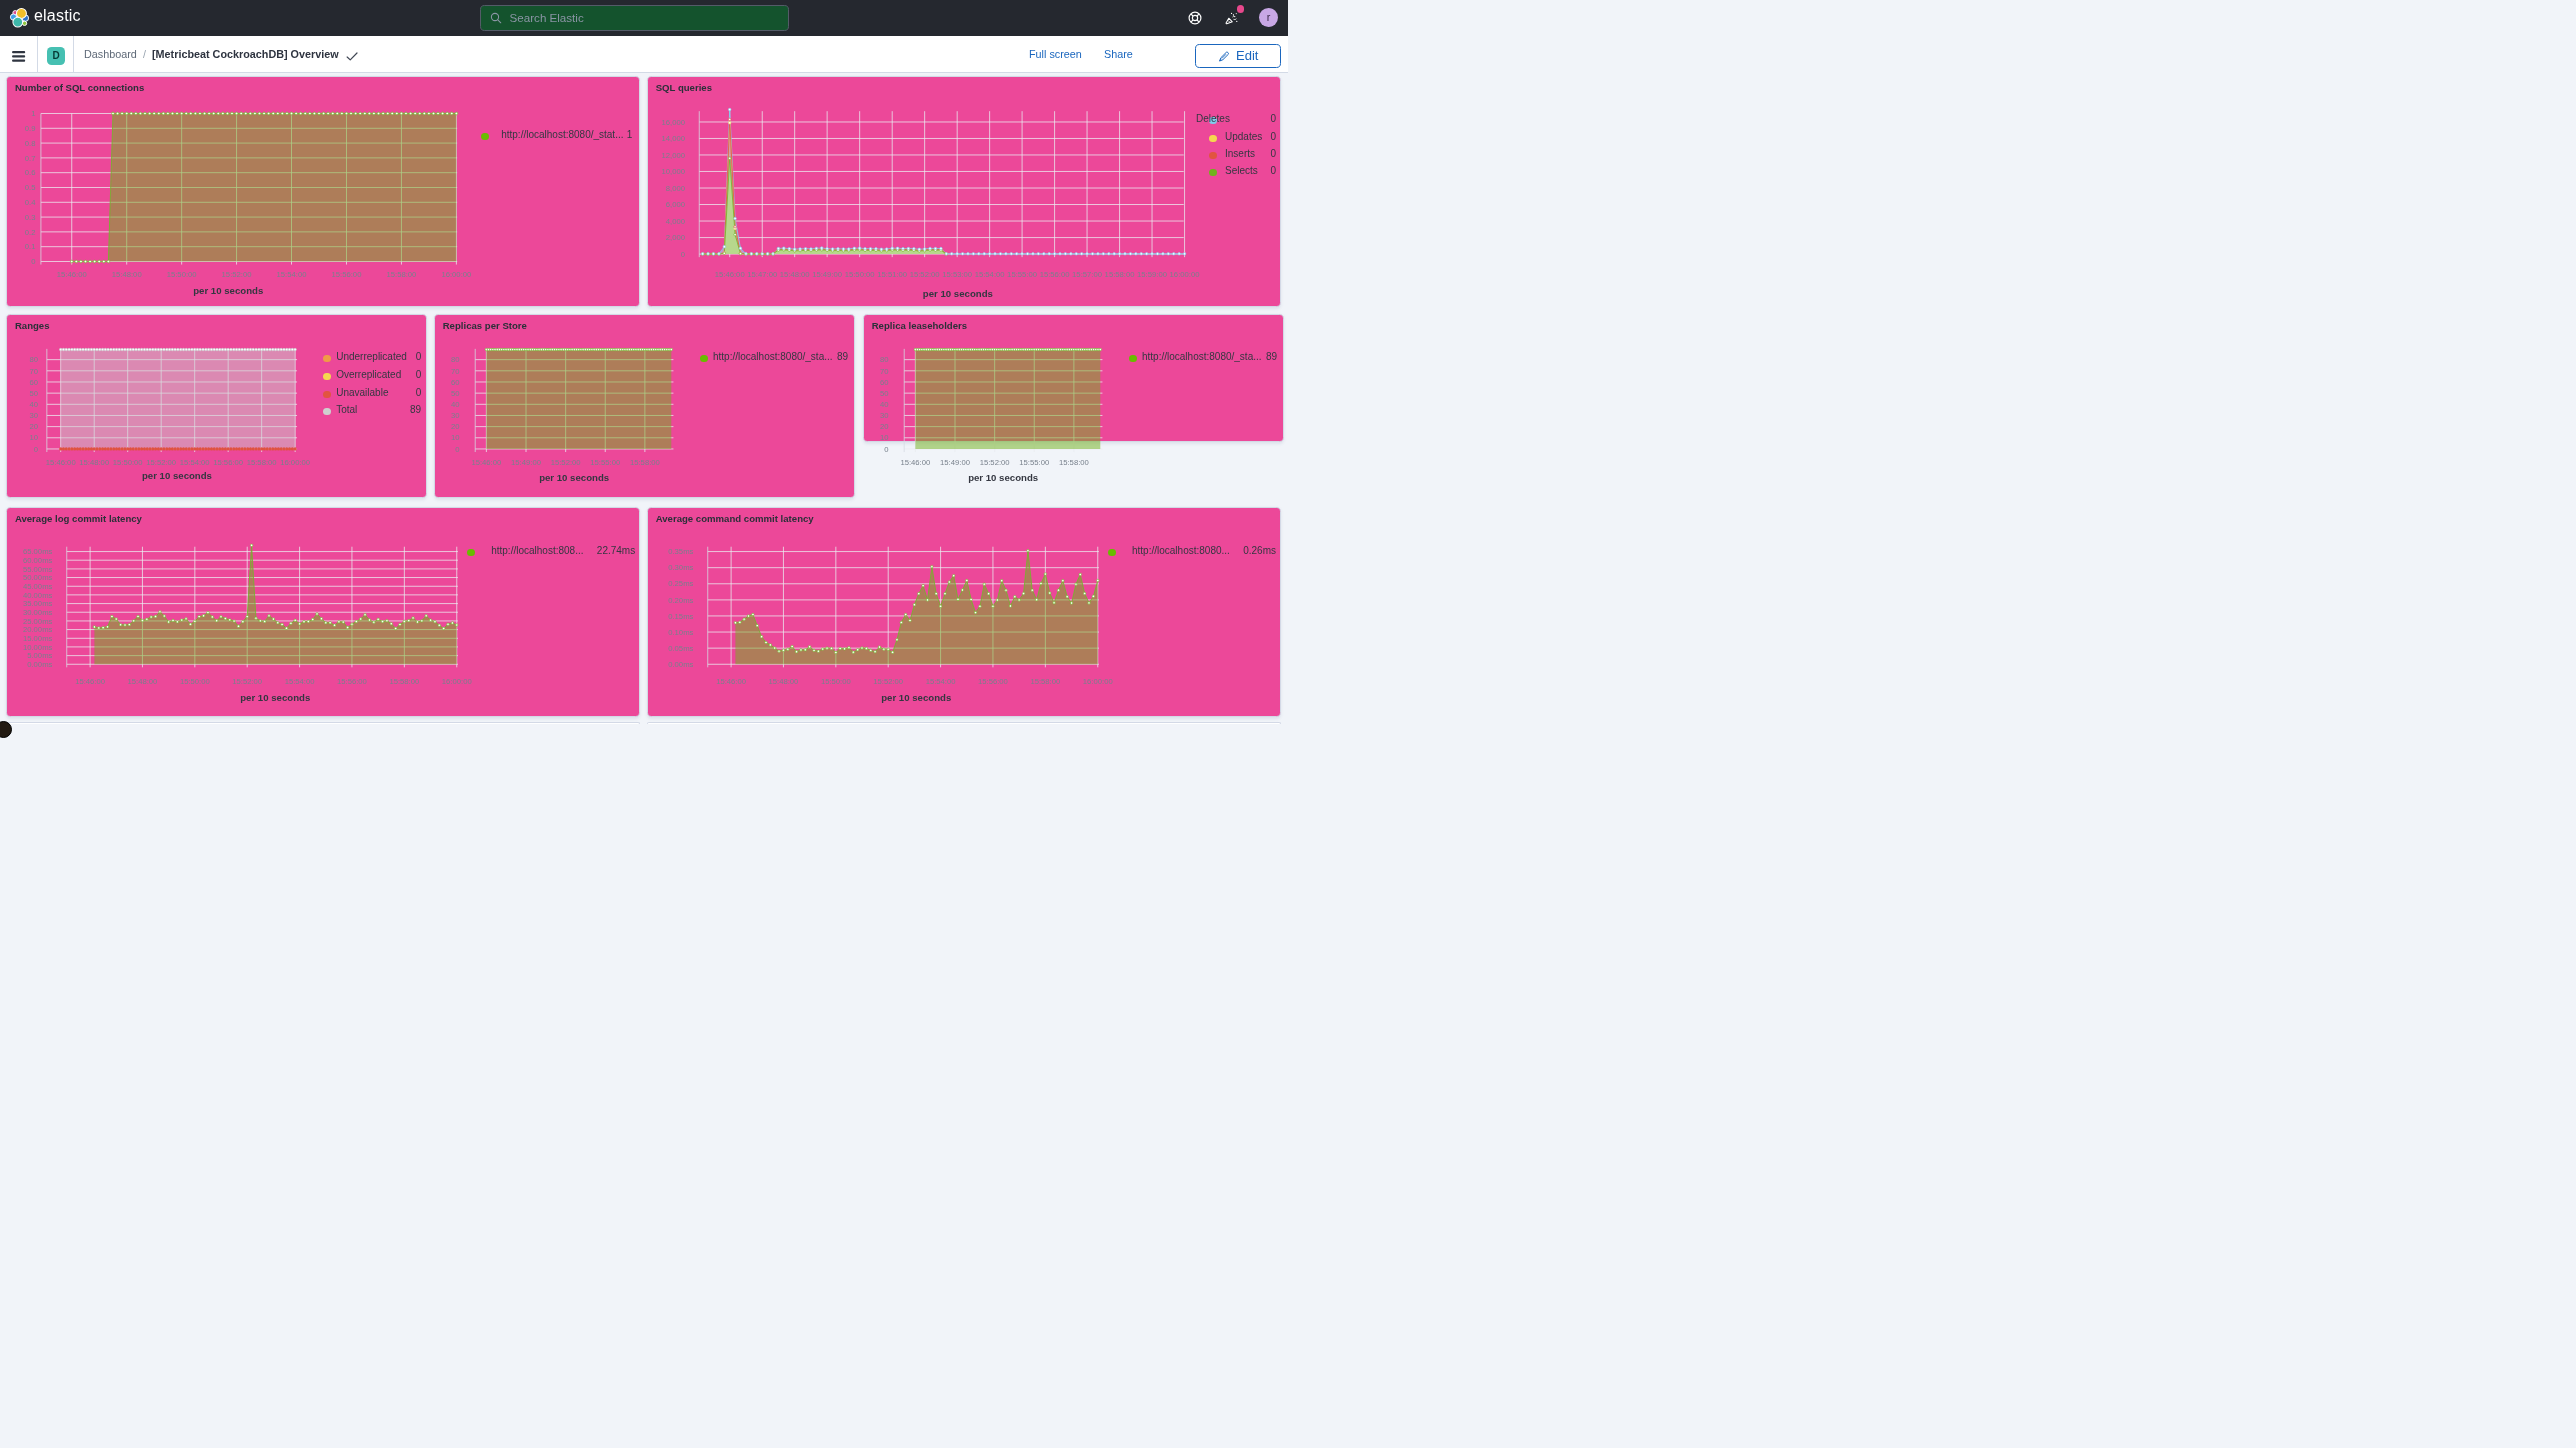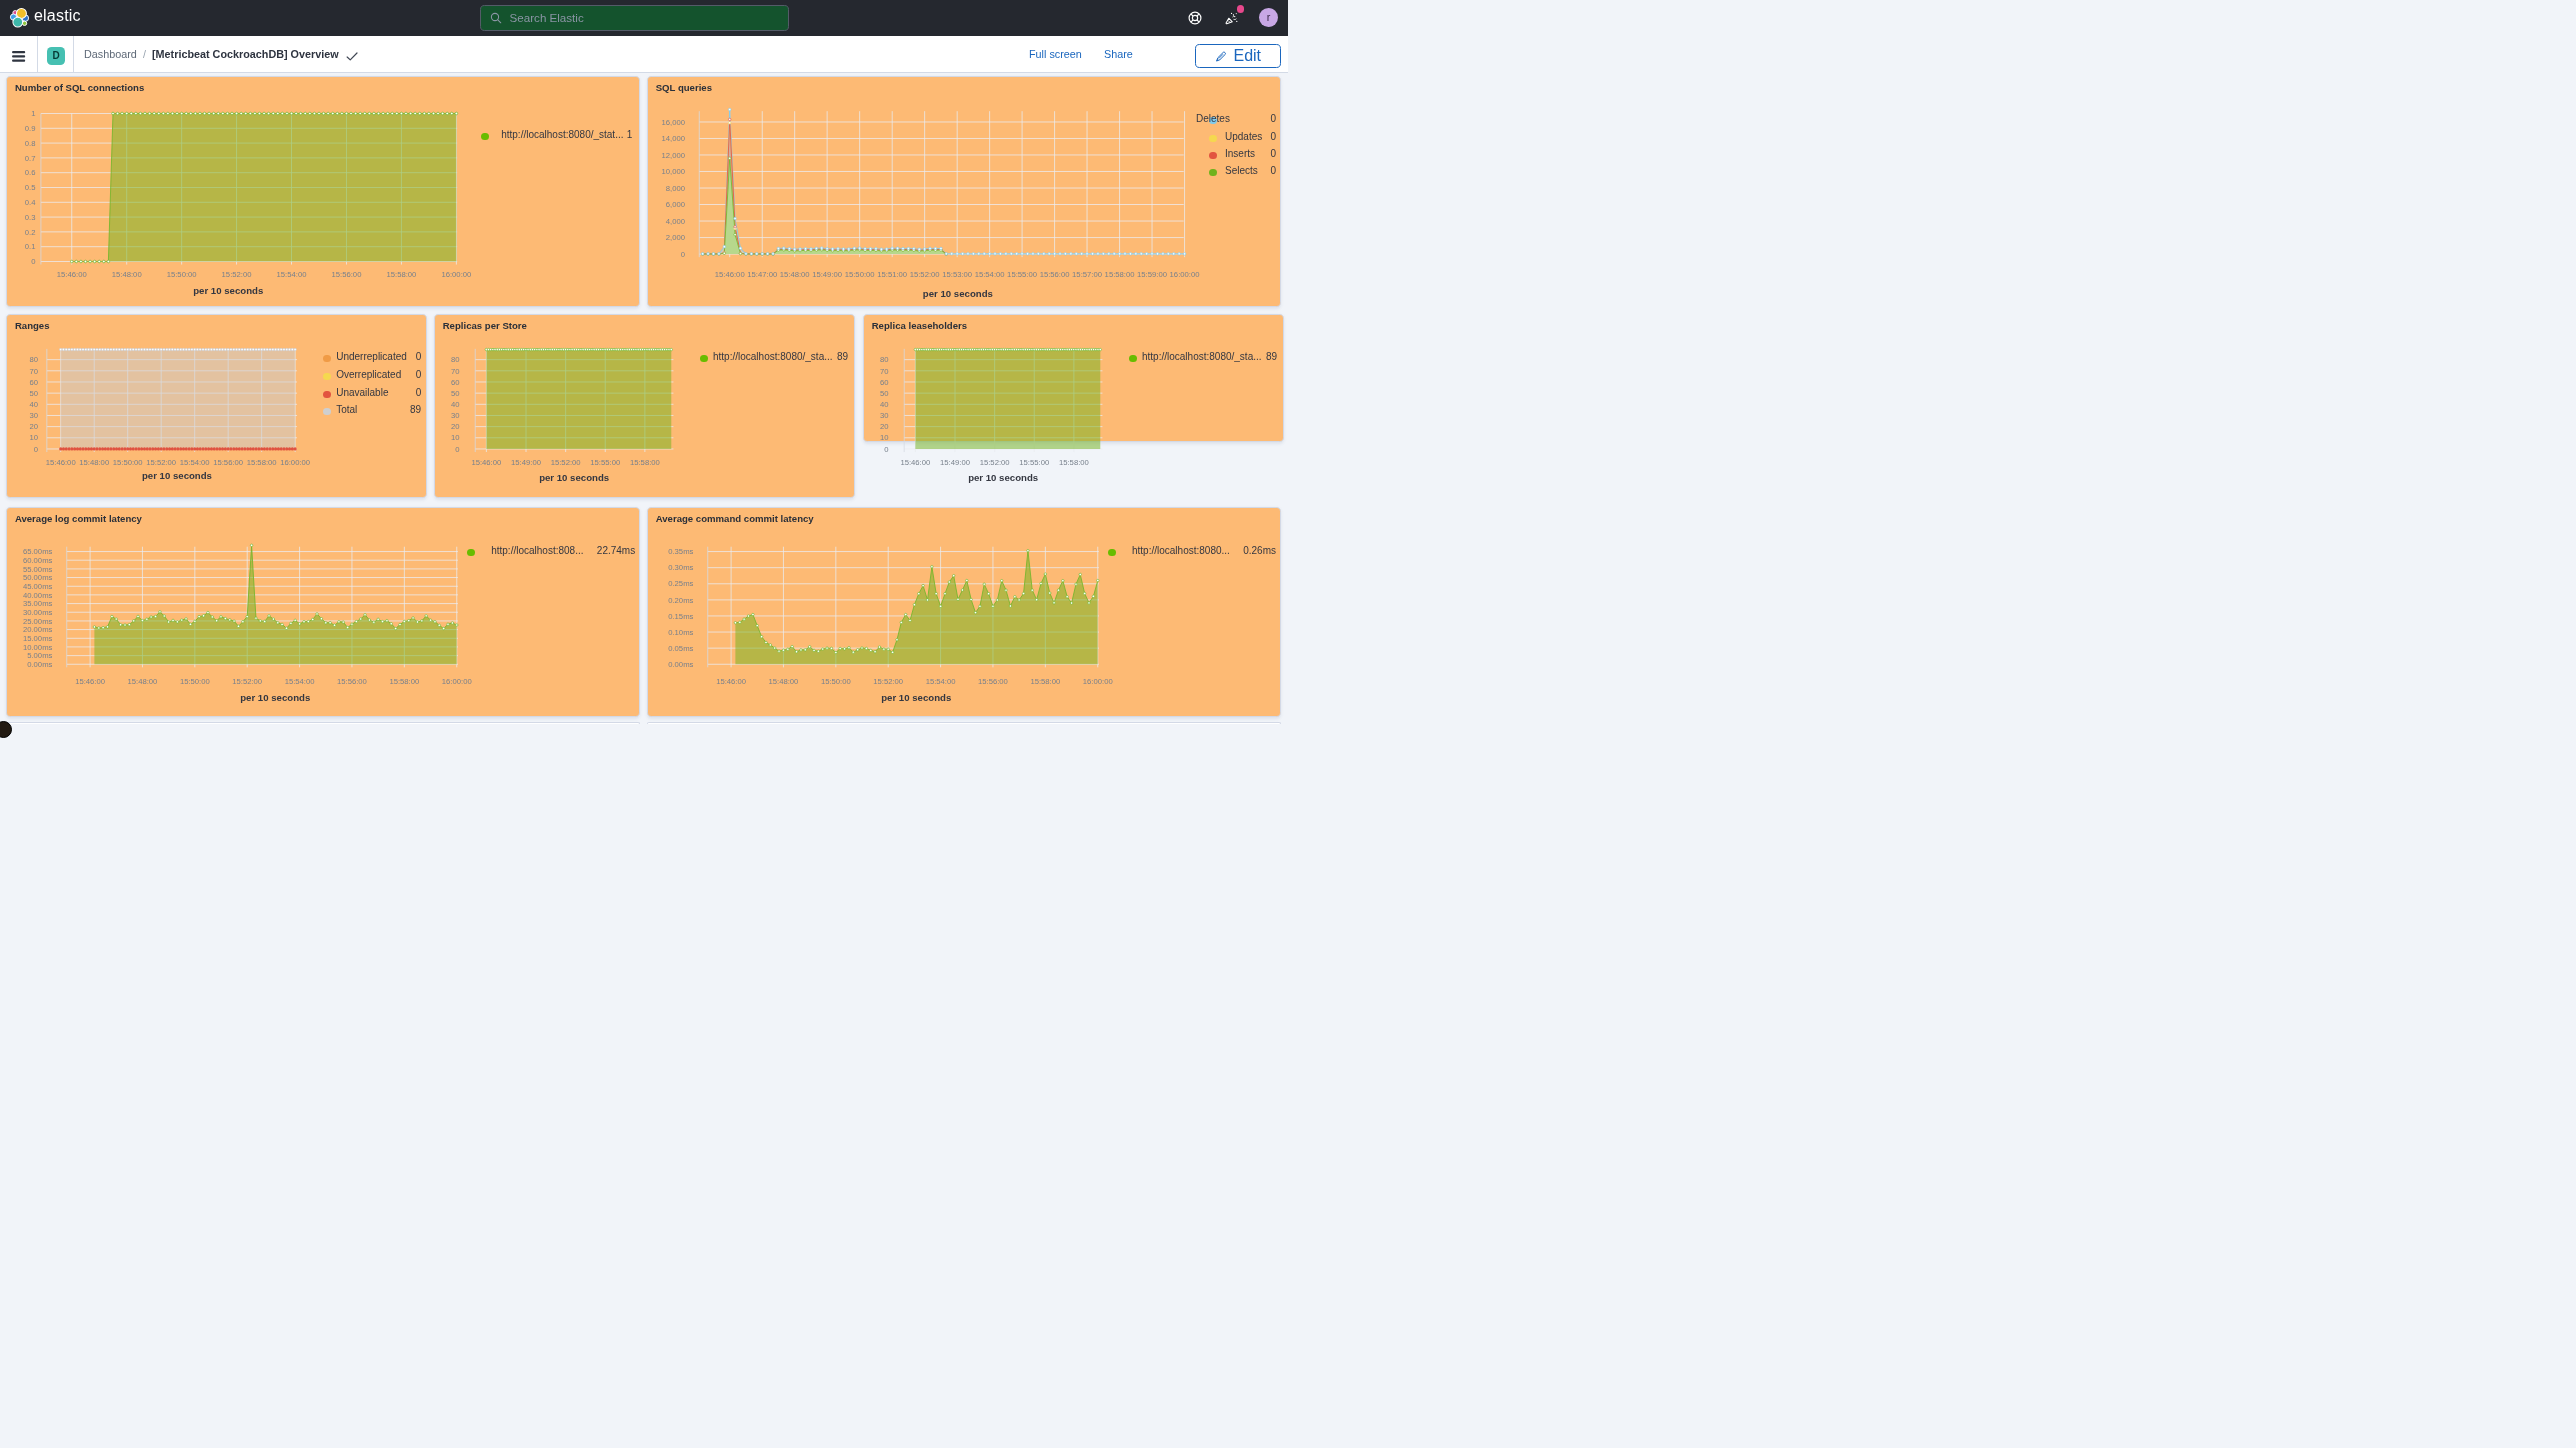--- a/index.html
+++ b/index.html
@@ -19,22 +19,22 @@
 .burger { position:absolute; left:11.6px; top:15px; }
 .vsep { position:absolute; top:0; width:0.8px; height:37px; background:#d3dae6; }
 .dbadge { position:absolute; left:47px; top:10.8px; width:18px; height:18px; border-radius:4.6px;
   background:#46c0b2; color:#073a35; font-weight:bold; font-size:10px; text-align:center; line-height:18px; }
 .bc1 { position:absolute; left:84px; top:11.6px; color:#5e6977; font-size:10.8px; }
 .bcsep { position:absolute; left:143px; top:11.6px; color:#9aa5b1; font-size:10.8px; }
 .bc2 { position:absolute; left:152px; top:11.6px; color:#2e3440; font-size:10.8px; font-weight:bold; }
 .caret { position:absolute; left:346px; top:16px; }
 .mi { position:absolute; top:12.3px; color:#1a66be; font-size:10.8px; }
 .editbtn { position:absolute; left:1195px; top:7.6px; width:86px; height:24.5px; border:0.8px solid #1a66be;
-  border-radius:4.6px; color:#1a66be; font-size:16px; display:flex; align-items:center; justify-content:center; }
-.panel { position:absolute; background:#fdba74; border:0.8px solid #d3d9e6; border-radius:4.6px;
+  border-radius:4.6px; color:#1a66be; font-size:13px; display:flex; align-items:center; justify-content:center; }
+.panel { position:absolute; background:#ec4899; border:0.8px solid #d3d9e6; border-radius:4.6px;
   box-shadow:0 1.5px 3.1px rgba(60,80,120,0.10); }
 .ptitle { position:absolute; left:7.7px; top:5.4px; font-size:9.6px; font-weight:bold; color:#2b3039; }
 .leg { position:absolute; left:0; height:14px; font-size:10px; color:#343741; width:100%; }
 .ldot { position:absolute; top:3.5px; border-radius:50%; }
 .llab { position:absolute; top:0.4px; }
 .lval { position:absolute; top:0.4px; left:0; text-align:right; }
 .nextrow { position:absolute; top:722px; height:2.3px; background:#fff; border:0.8px solid #d3d9e6;
   border-bottom:none; border-radius:4.6px 4.6px 0 0; }
 .blob { position:absolute; left:-5.4px; top:721px; width:17px; height:17px; background:#221a12; border-radius:50%; border:0.8px solid #000; }
 text { font-family:"Liberation Sans", sans-serif; }

